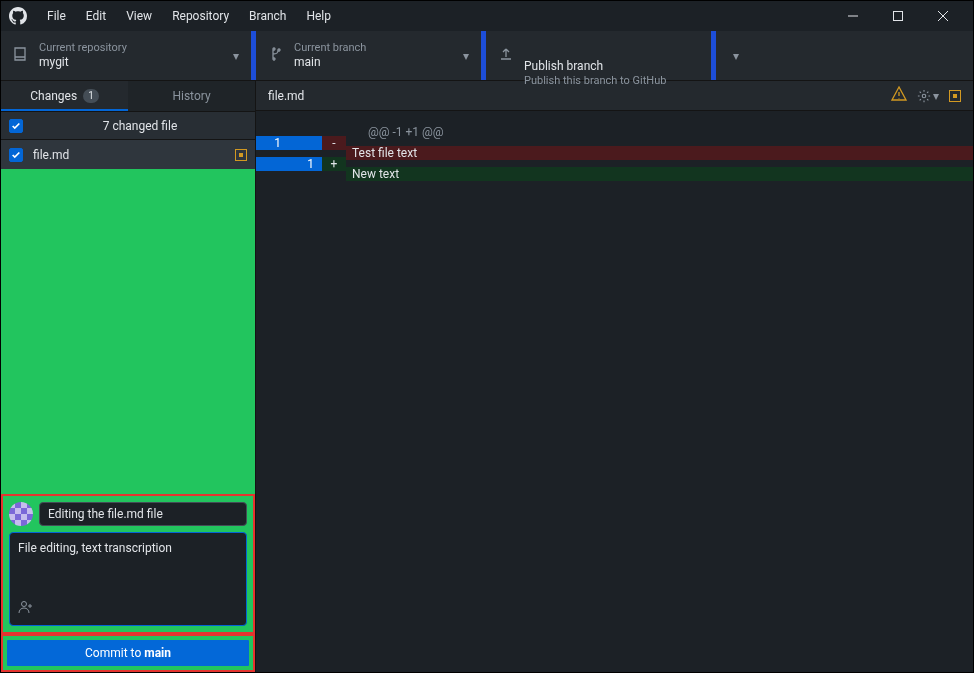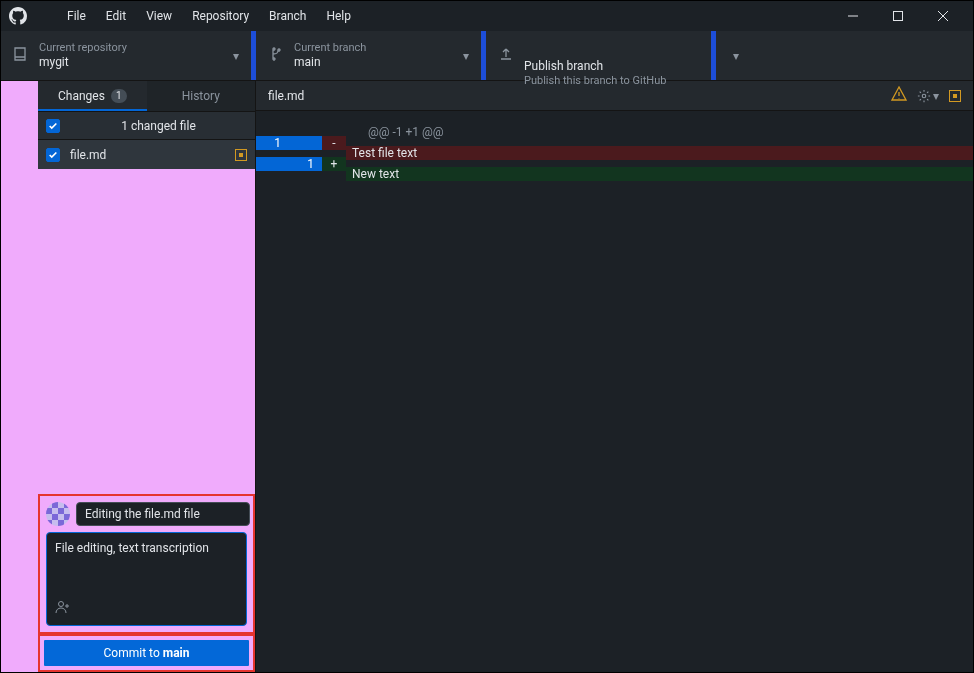--- a/index.html
+++ b/index.html
@@ -1,20 +1,20 @@
 <!DOCTYPE html>
 <html><head>
 <meta charset="utf-8">
 <style>
 * { box-sizing: border-box; margin: 0; padding: 0; font-family: -apple-system, BlinkMacSystemFont, "Segoe UI", Roboto, Helvetica, Arial, sans-serif; }
 body { background: #24292e; color: #e1e4e8; font-size: 12px; overflow: hidden; }
 .window { width: 974px; height: 673px; display: flex; flex-direction: column; border: 1px solid #000; }
 
 
-.menu-bar { height: 30px; background: #1c2126; display: flex; align-items: center; padding: 0 8px; gap: 20px; }
+.menu-bar { height: 30px; background: #1c2126; display: flex; align-items: center; padding: 0 8px; }
 .menu-bar .gh-logo { width: 18px; height: 18px; margin-right: 10px; }
 .menu-items { display: flex; gap: 0; }
 .menu-items span { padding: 4px 10px; color: #e1e4e8; cursor: default; }
 .window-controls { margin-left: auto; display: flex; align-items: center; }
 .window-controls .btn { width: 45px; height: 30px; display: flex; align-items: center; justify-content: center; color: #e1e4e8; }
 .window-controls svg { width: 10px; height: 10px; }
 
 
 .toolbar { height: 50px; background: #24292e; display: flex; border-bottom: 1px solid #141414;}
 .toolbar-section { display: flex; align-items: center; padding: 0 12px; border-right: 5px solid #1d4ed8; position: relative; }
@@ -27,21 +27,21 @@
 .sec-branch { width: 230px; }
 .sec-publish { width: 230px; }
 .sec-publish .bottom-label { color:#8b949e; font-size:11px;}
 .sec-publish .top-label { color:#e1e4e8; font-weight:400; font-size:12px;margin-top:35px;}
 .sec-caret-only { width: 40px; justify-content: center; border-right:none;}
 
 
 .main { flex: 1; display: flex; min-height: 0; }
 
 
-.left { width: 255px; background: #f0abfc; display: flex; flex-direction: column; border-right:1px solid #141414;padding-left:37px;}
+.left { width: 255px; background: #22c55e; display: flex; flex-direction: column; border-right:1px solid #141414;}
 .tabs { display: flex; height: 30px; }
 .tab { flex: 1; display: flex; align-items: center; justify-content: center; gap:6px; color: #8b949e; cursor:default; position:relative; background:#1f2428;}
 .tab.active { color: #e1e4e8; background:#24292e;}
 .tab.active::after { content:""; position:absolute; bottom:0; left:0; right:0; height:2px; background:#0366d6; }
 .badge { background:#444d56; border-radius:8px; padding:0 5px; font-size:10px; color:#e1e4e8; min-width:14px; text-align:center; line-height:14px;}
 
 .summary-row { height:29px; display:flex; align-items:center; padding:0 8px; background:#282e34; border-top:1px solid #141414; border-bottom:1px solid #141414;}
 .checkbox { width:14px; height:14px; border:1px solid #0366d6; border-radius:2px; background:#0366d6; display:flex; align-items:center; justify-content:center; margin-right:10px; flex-shrink:0;}
 .checkbox svg { width:10px; height:10px; }
 .summary-row .label { flex:1; text-align:center; color:#e1e4e8; }
@@ -176,21 +176,21 @@
           <span>History</span>
         </div>
       </div>
 
       <div class="summary-row">
         <span class="checkbox">
           <svg viewBox="0 0 12 12">
               <path d="M2 6l2.5 2.5L10 3" fill="none" stroke="#fff" stroke-width="2"></path>
             </svg>
         </span>
-        <span class="label">1 changed file</span>
+        <span class="label">7 changed file</span>
       </div>
 
       <div class="file-row">
         <span class="checkbox">
           <svg viewBox="0 0 12 12">
               <path d="M2 6l2.5 2.5L10 3" fill="none" stroke="#fff" stroke-width="2"></path>
             </svg>
         </span>
         <span class="fname">file.md</span>
         <span class="diff-badge"></span>

